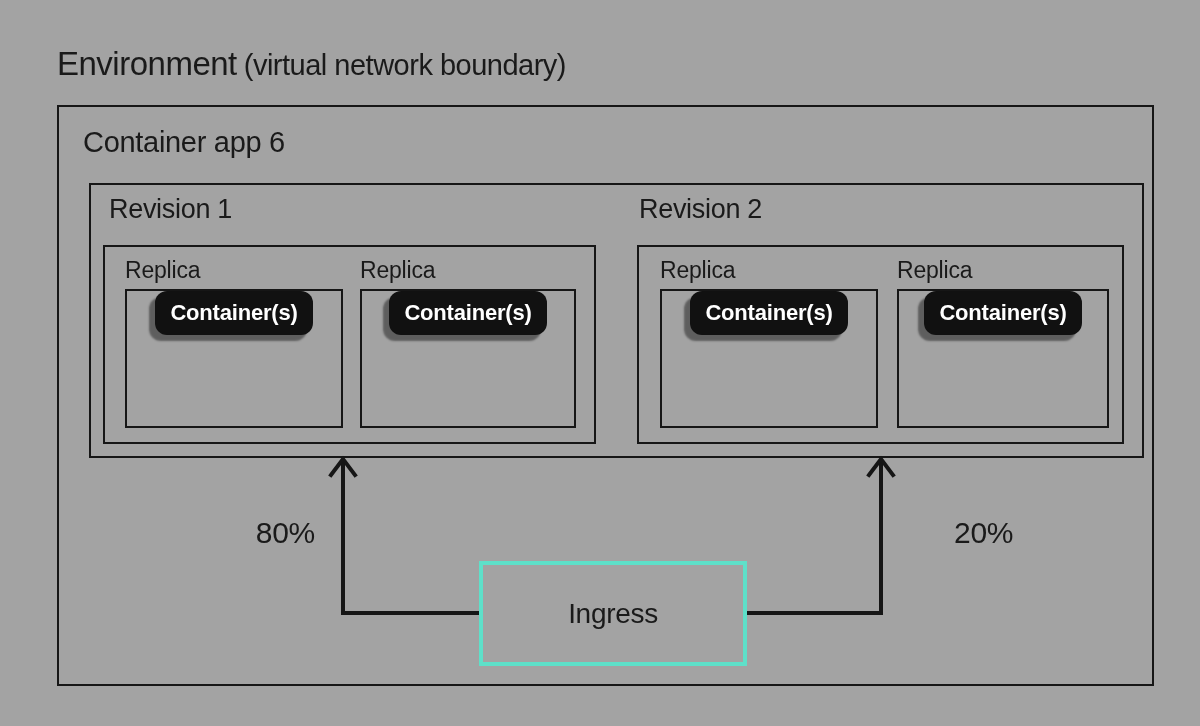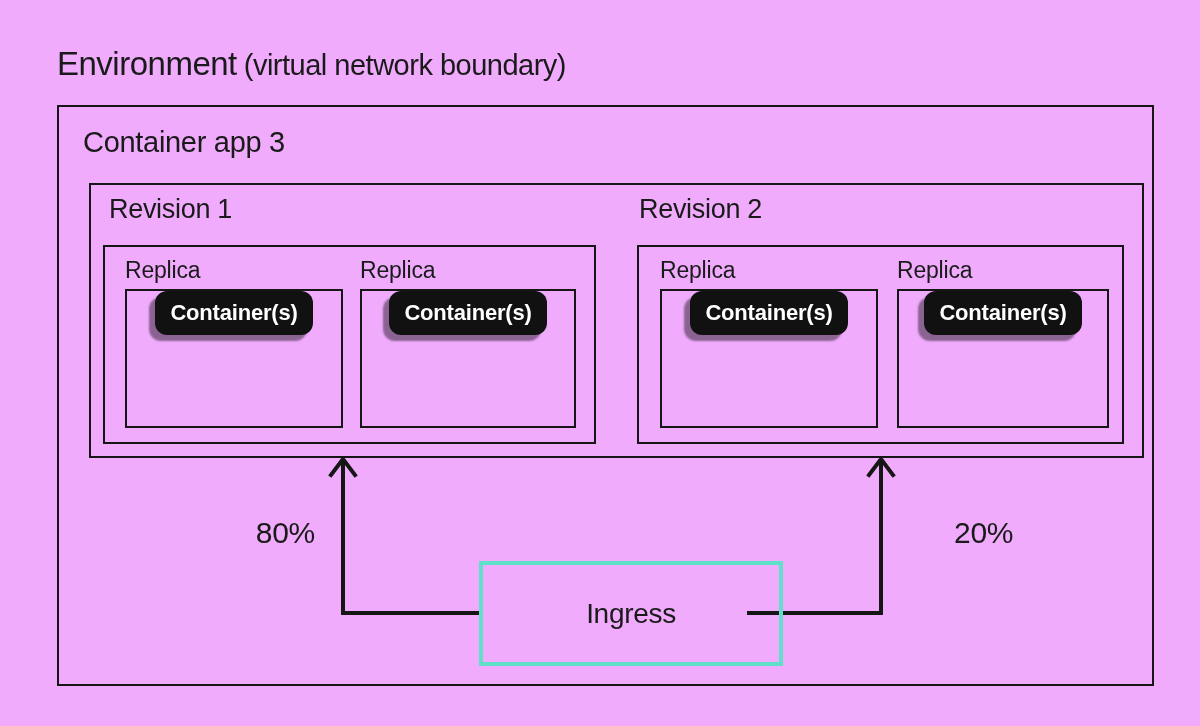--- a/index.html
+++ b/index.html
@@ -6,21 +6,21 @@
     margin: 0;
     padding: 0;
     background: #ffffff;
     font-family: "Liberation Sans", sans-serif;
     color: #1a1a1a;
   }
   .canvas {
     position: relative;
     width: 1200px;
     height: 726px;
-    background: #f0abfc;
+    background: #a3a3a3;
     overflow: hidden;
   }
   .abs { position: absolute; }
 
   
   .diagram-title {
     left: 57px;
     top: 46px;
     white-space: nowrap;
     line-height: 1.1;
@@ -85,21 +85,21 @@
     letter-spacing: -0.2px;
     padding: 9px 15px;
     border-radius: 12px;
     box-shadow: -6px 6px 2px rgba(0,0,0,0.42);
     white-space: nowrap;
   }
 
   
   .ingress-box {
     left: 479px; top: 561px;
-    width: 304px; height: 105px;
+    width: 268px; height: 105px;
     border: 4px solid #5EE0C9;
     box-sizing: border-box;
     display: flex;
     align-items: center;
     justify-content: center;
   }
   .ingress-label {
     font-size: 28px;
     letter-spacing: -0.3px;
   }
@@ -125,21 +125,21 @@
 <body>
 
 <div class="canvas">
 
   <div class="abs diagram-title">
     <span class="title-main">Environment</span><span class="title-paren">(virtual network boundary)</span>
   </div>
 
   <div class="abs env-box">
 
-    <div class="abs app-label">Container app 3</div>
+    <div class="abs app-label">Container app 6</div>
 
     <div class="abs app-box">
 
       <div class="abs rev-label" style="left:18px">Revision 1</div>
       <div class="abs rev-box" style="left:12px; width:493px">
         <div class="abs replica-unit" style="left:20px; width:218px">
           <div class="replica-label">Replica</div>
           <div class="replica-box">
             <span class="pill">Container(s)</span>
           </div>

